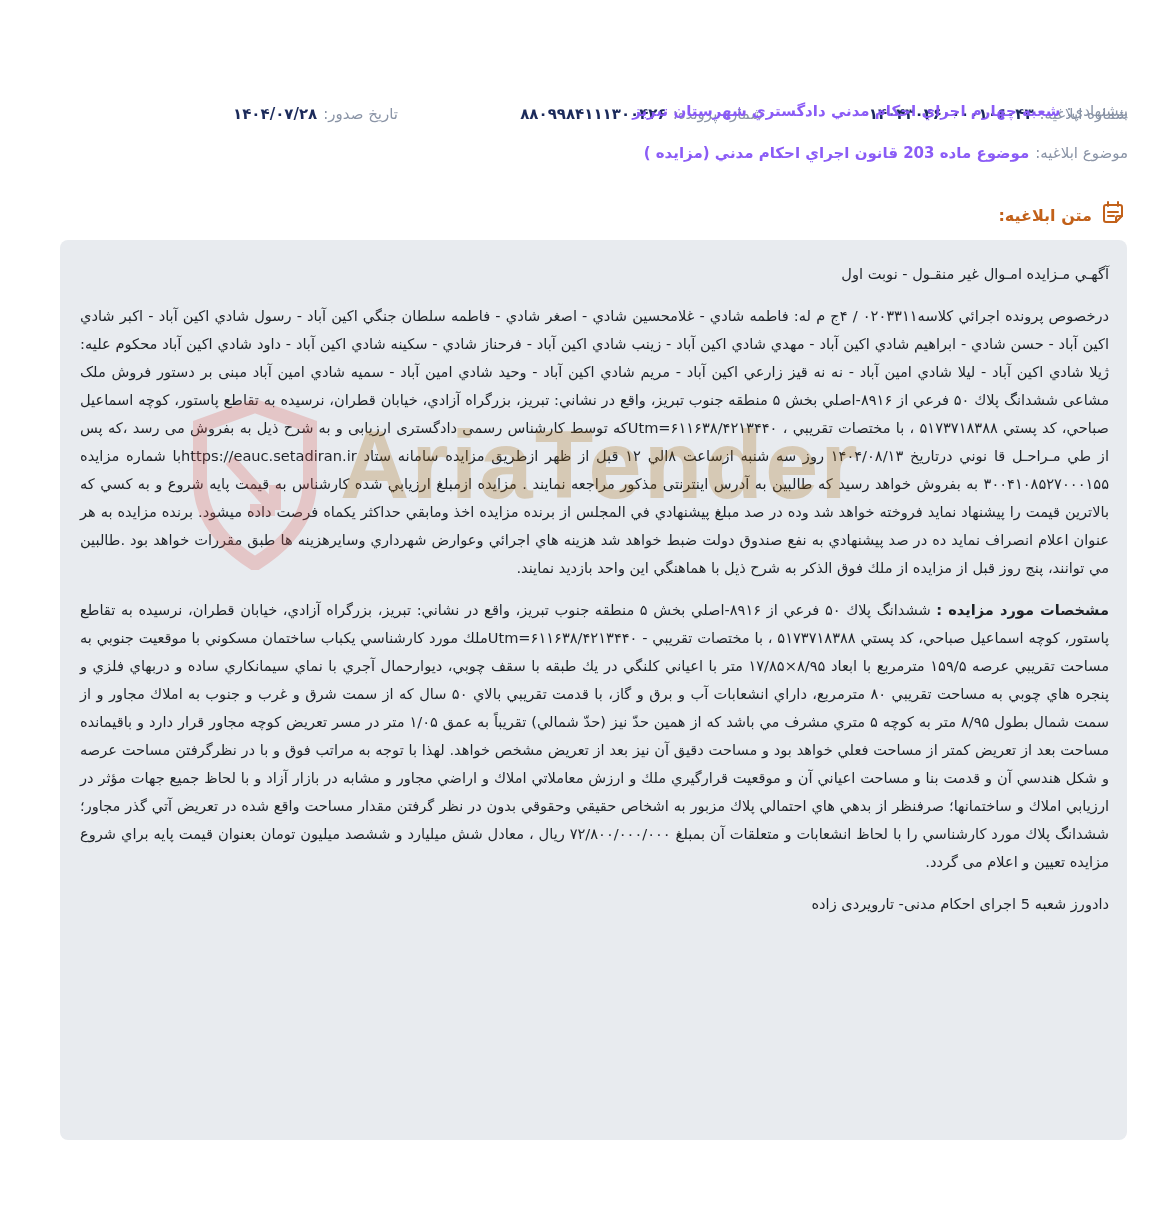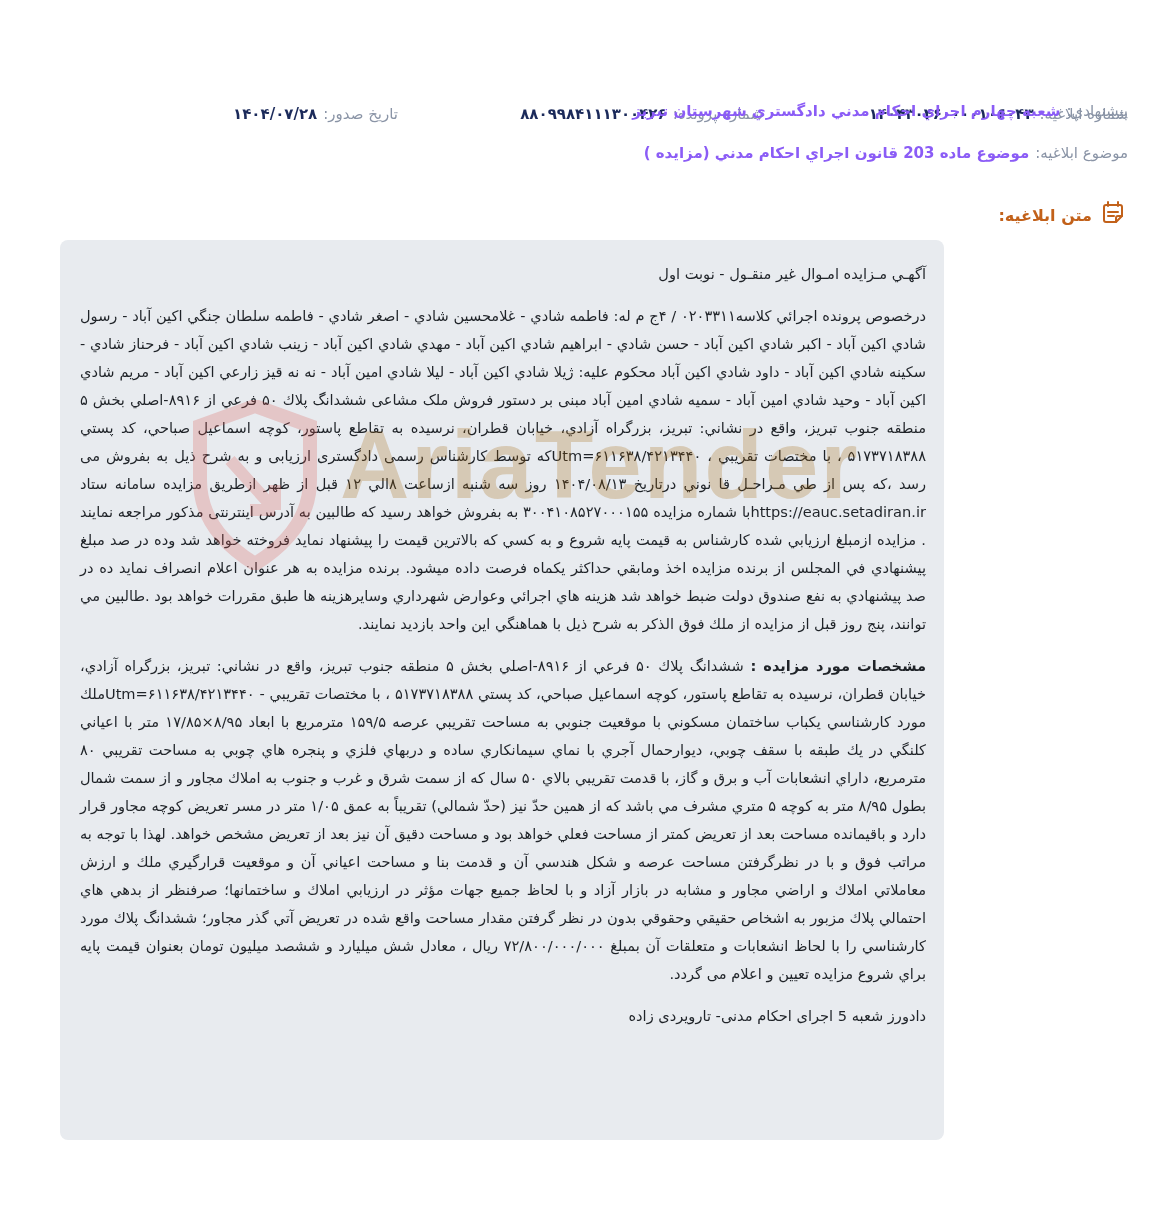--- a/index.html
+++ b/index.html
@@ -24,21 +24,21 @@
     }
     .meta-line .lbl { color: #8a94a6; }
     .meta-line .val { color: #8b5cf6; font-weight: bold; }
     .section-title {
       position: absolute; top: 200px; right: 48px;
       display: flex; align-items: center; gap: 8px;
       color: #c2611a; font-weight: bold; font-size: 16px; text-align: right;
     }
     .section-title svg { width: 26px; height: 26px; }
     .content-box {
-      position: absolute; top: 240px; left: 60px; width: 884px; height: 900px;
+      position: absolute; top: 240px; left: 60px; width: 1067px; height: 900px;
       background: #e8ebef; border-radius: 8px; box-sizing: border-box;
       padding: 20px 18px 20px 20px;
       font-size: 14.6px; line-height: 28px; color: #1f2328;
       text-align: justify;
     }
     .content-box p { margin: 0 0 14px 0; }
     .content-box .heading { margin-bottom: 14px; }
     .content-box b { font-weight: bold; }
     .watermark {
       position: absolute; top: 400px; left: 190px; width: 560px; height: 200px;

